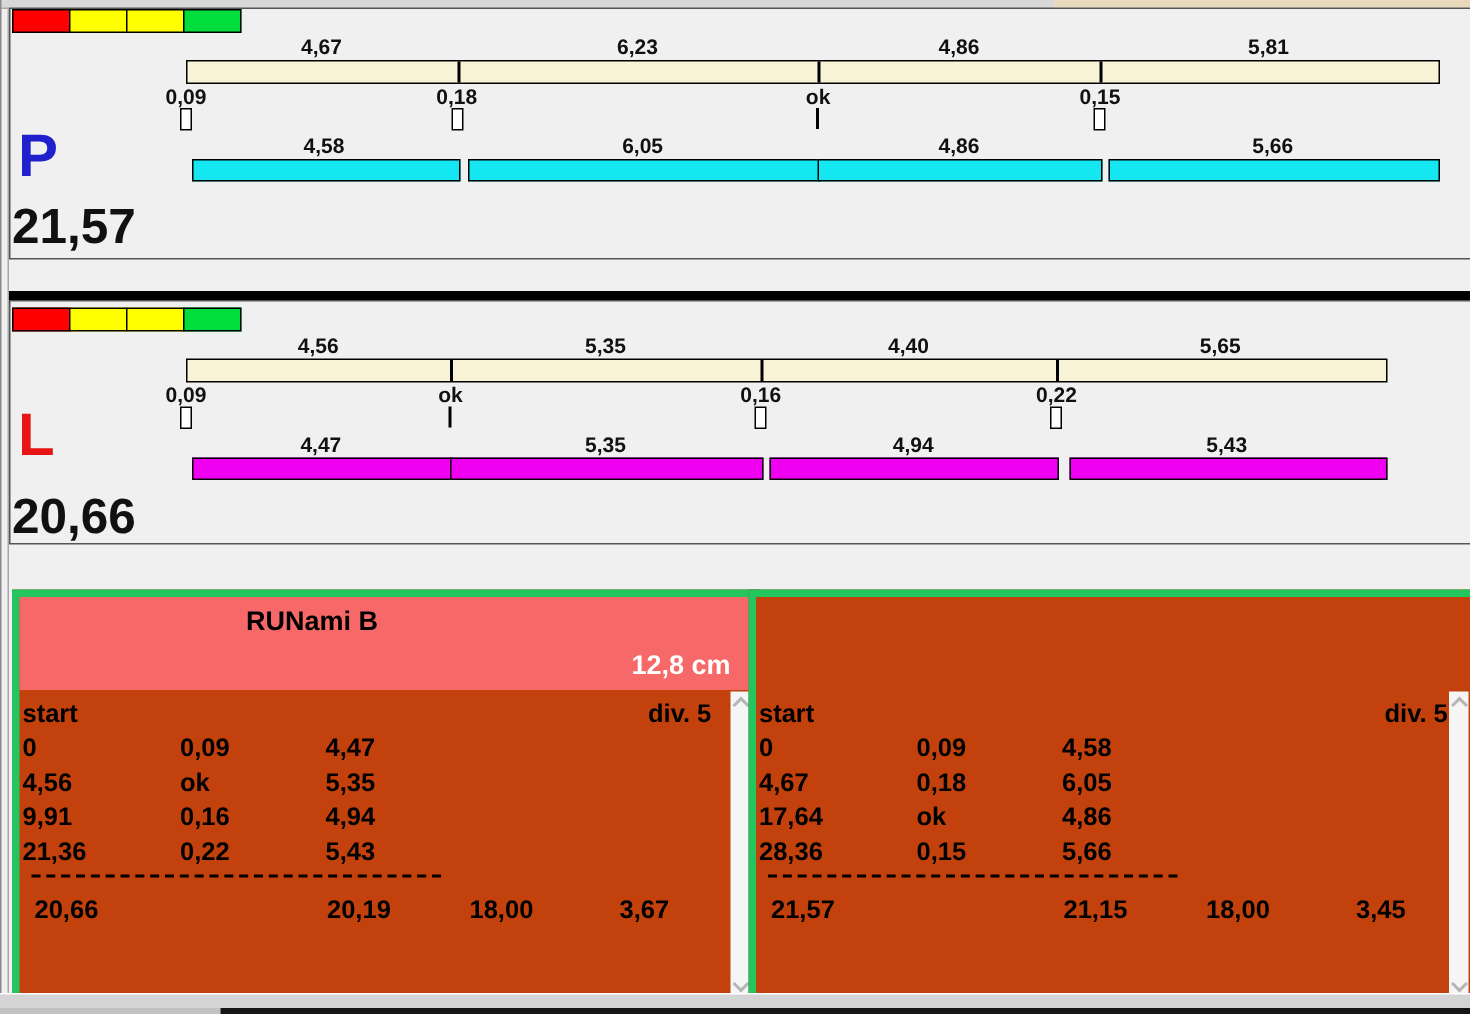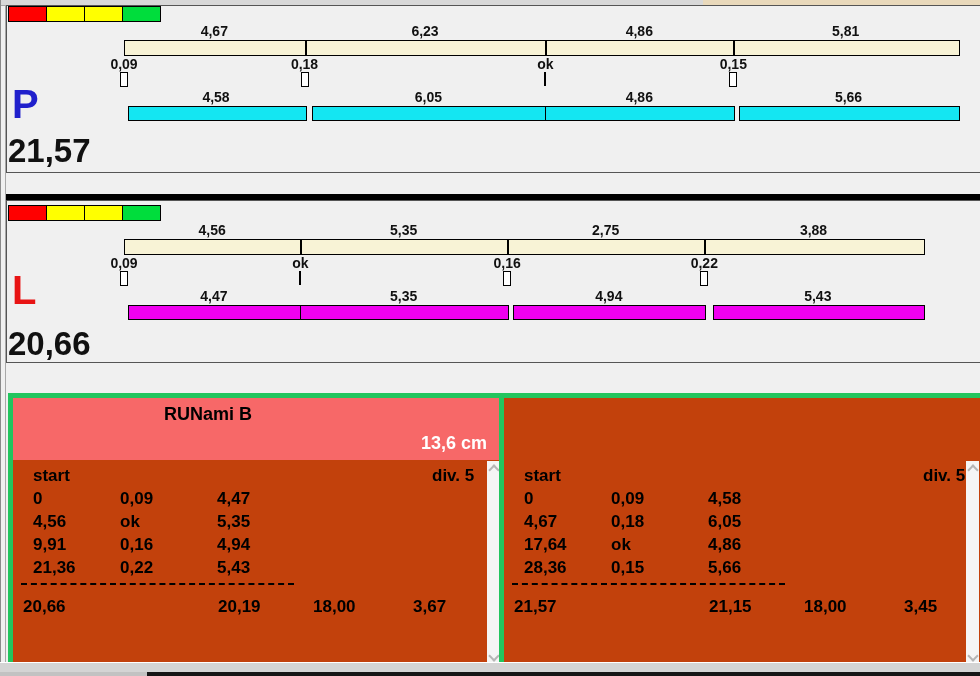--- a/index.html
+++ b/index.html
@@ -32,21 +32,21 @@
   
   .team-panel{top:393px;height:269px;background:#c2410c;border:5px solid #22c55e;}
   #team-0{left:8px;width:489px;}
   #team-1{left:499px;width:477px;}
   .team-header{position:absolute;left:0;top:0;width:100%;height:62px;}
   .t-title{position:absolute;top:6px;transform:translateX(-50%);font-weight:bold;font-size:18px;color:#000;white-space:nowrap;}
   .t-members{position:absolute;top:36px;transform:translateX(-50%);font-weight:bold;font-size:15px;color:#fff;white-space:nowrap;}
   .t-height{position:absolute;top:35px;transform:translateX(-50%);font-weight:bold;font-size:18px;color:#fff;white-space:nowrap;}
   .trow{position:absolute;left:0;width:100%;height:22px;font-weight:bold;font-size:17px;color:#000;}
   .trow span{position:absolute;white-space:nowrap;}
-  .ca{left:20px;} .cb{left:107px;} .cc{left:204px;}
+  .ca{left:2px;} .cb{left:107px;} .cc{left:204px;}
   .tc1{left:10px;} .tc2{left:205px;} .tc3{left:300px;} .tc4{left:400px;}
   .div5{left:419px;}
   .dashline{position:absolute;left:8px;top:185px;width:273px;height:0;border-top:2px dashed #000;}
   .sbar{position:absolute;right:2px;top:63px;bottom:2px;width:13px;background:#f5f5f5;}
   .chev{position:absolute;left:3px;width:6px;height:6px;border-left:2px solid #b5b5b5;border-top:2px solid #b5b5b5;}
   .chev.up{top:5px;transform:rotate(45deg);}
   .chev.down{bottom:5px;transform:rotate(225deg);}
   
   .tstamp{left:399px;top:389px;width:202px;height:36px;background:#fff;border:1px solid #000;
           font-size:17px;color:#000;display:flex;align-items:center;justify-content:center;white-space:nowrap;z-index:5;}
@@ -60,21 +60,21 @@
   <div class="abs leftedge"></div>
   <div class="abs leftedge2"></div>
 
   <div class="abs lane-panel" id="panel-p"></div>
   <div class="abs divider"></div>
   <div class="abs lane-panel" id="panel-l"></div>
 
   <div class="abs team-panel" id="team-0">
     <div class="team-header" id="hdr-0" style="background: rgb(247, 104, 104);">
       <div class="t-title" style="left:195px">RUNami B</div>
-      <div class="t-height" style="left:441px">13,6 cm</div>
+      <div class="t-height" style="left:441px">12,8 cm</div>
     </div>
     <div class="trow" style="top:68px">
       <span class="ca">start</span>
       <span class="div5">div.  5</span>
     </div>
     <div class="trow" style="top:91px">
       <span class="ca">0</span>
       <span class="cb">0,09</span>
       <span class="cc">4,47</span>
     </div>
@@ -185,22 +185,22 @@
     <div class="abs sq" style="left: 122px; top: 205px; background: rgb(0, 221, 60);"></div>
     <div class="abs lane-letter" style="left: 12px; top: 270px; color: rgb(232, 20, 20);">L</div>
     <div class="abs lane-total" style="left: 8px; top: 327px;">20,66</div>
     <div class="abs gross-bar" style="left: 124px; top: 239px; width: 798.7px; background: rgb(248, 243, 214);">
       <div class="tick" style="left: 175.3px;"></div>
       <div class="tick" style="left: 382.1px;"></div>
       <div class="tick" style="left: 579.3px;"></div>
     </div>
     <div class="abs seg-label" style="left: 212.1px; top: 222px;">4,56</div>
     <div class="abs seg-label" style="left: 403.7px; top: 222px;">5,35</div>
-    <div class="abs seg-label" style="left: 605.7px; top: 222px;">2,75</div>
-    <div class="abs seg-label" style="left: 813.5px; top: 222px;">3,88</div>
+    <div class="abs seg-label" style="left: 605.7px; top: 222px;">4,40</div>
+    <div class="abs seg-label" style="left: 813.5px; top: 222px;">5,65</div>
     <div class="abs pen-label" style="left: 124px; top: 255px;">0,09</div>
     <div class="abs box-marker" style="left: 124px; top: 271px;"></div>
     <div class="abs pen-label" style="left: 300.3px; top: 255px;">ok</div>
     <div class="abs ok-marker" style="left: 300.3px; top: 271px;"></div>
     <div class="abs pen-label" style="left: 507.1px; top: 255px;">0,16</div>
     <div class="abs box-marker" style="left: 507.1px; top: 271px;"></div>
     <div class="abs pen-label" style="left: 704.3px; top: 255px;">0,22</div>
     <div class="abs box-marker" style="left: 704.3px; top: 271px;"></div>
     <div class="abs net-bar" style="left: 127.5px; top: 305px; width: 172.8px; background: rgb(240, 0, 240);"></div>
     <div class="abs seg-label" style="left: 213.9px; top: 288px;">4,47</div>

